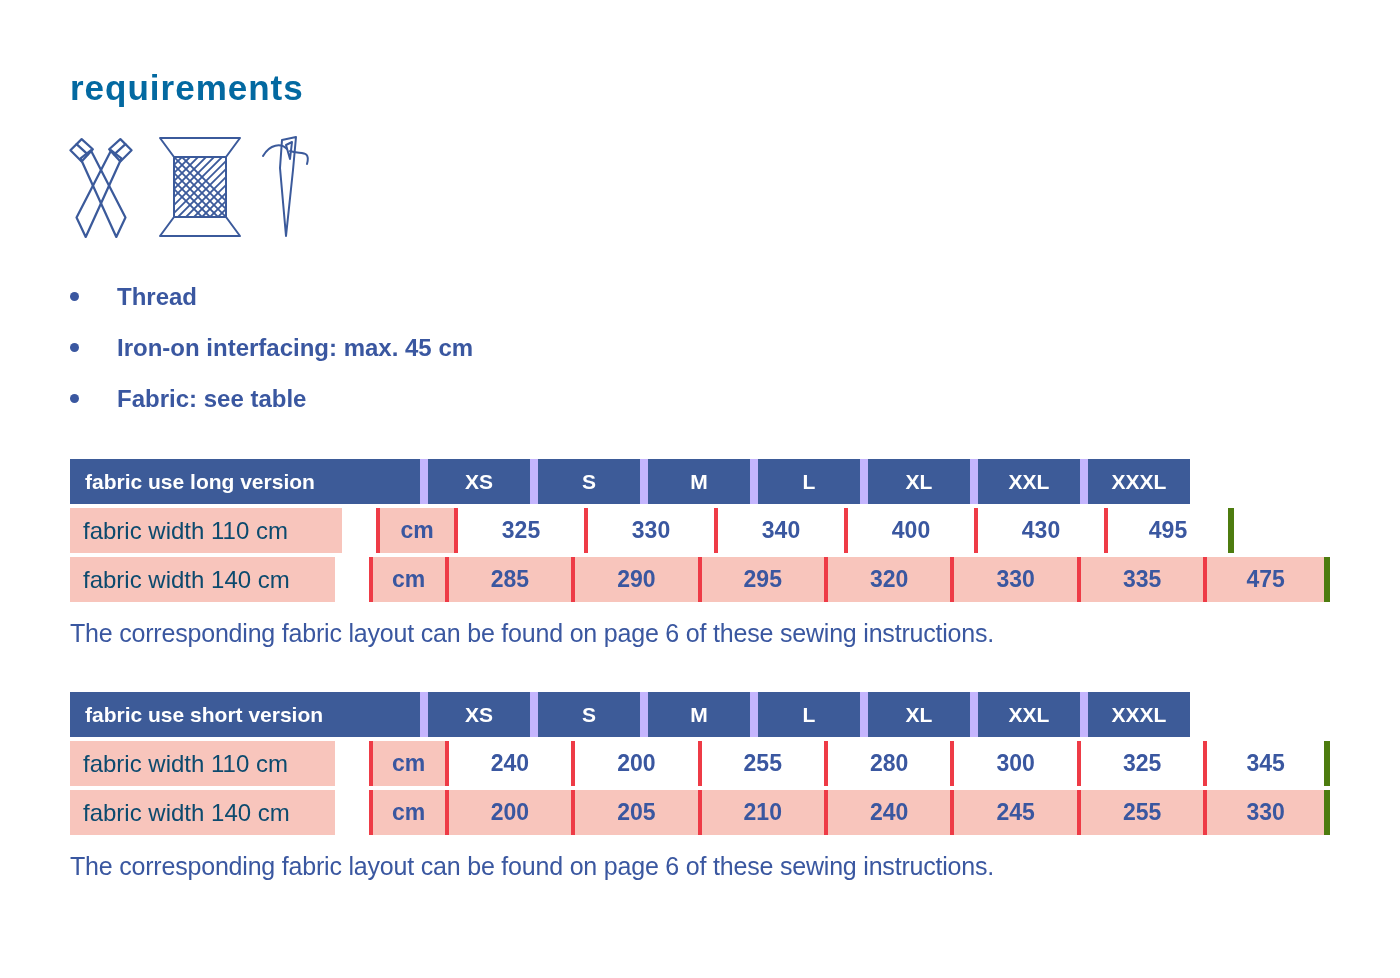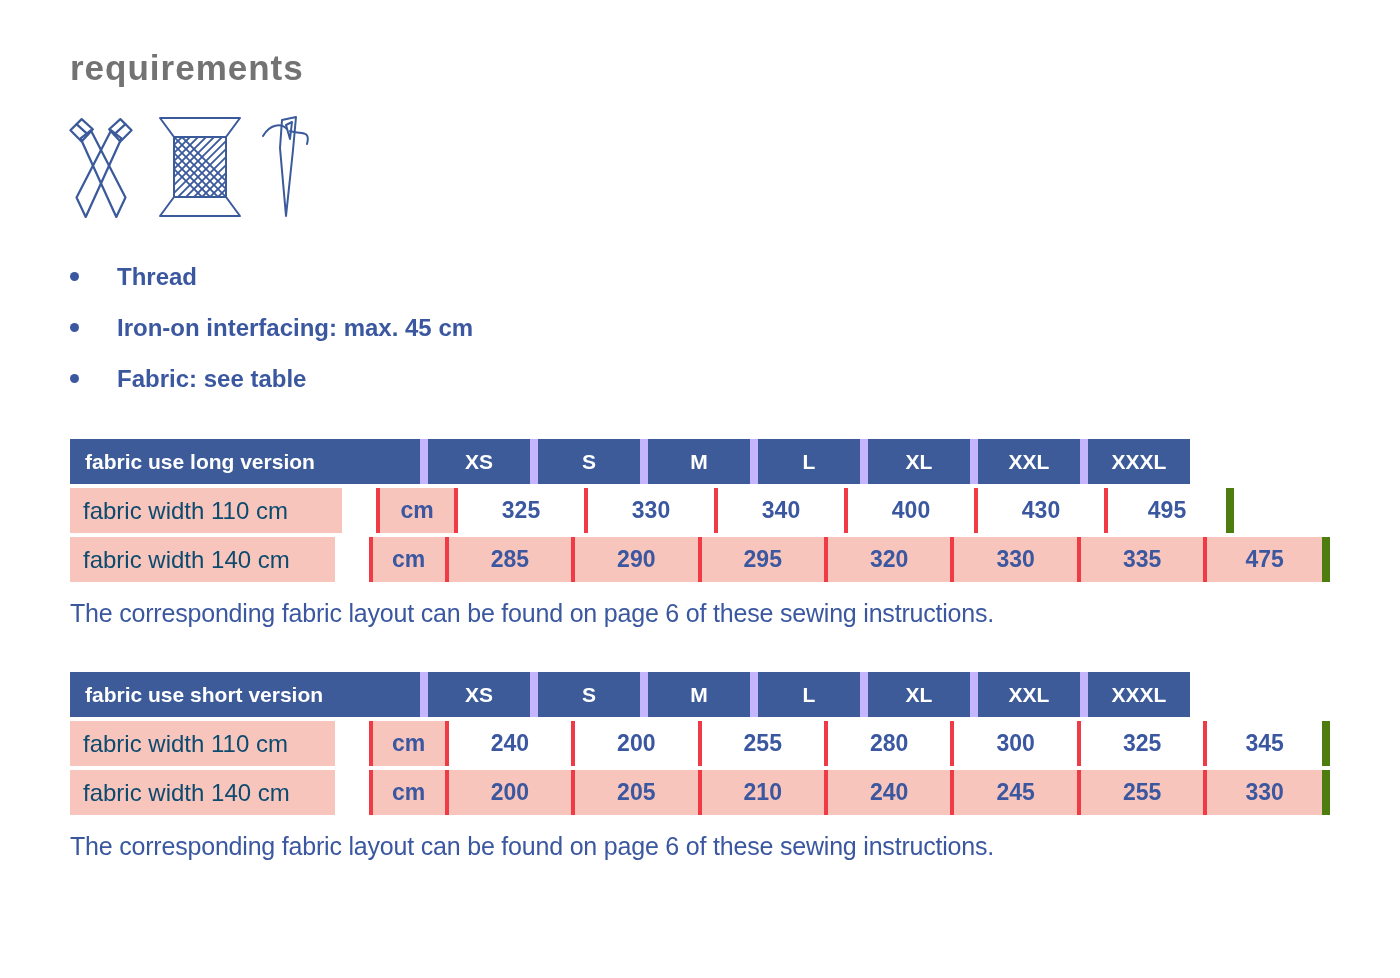--- a/index.html
+++ b/index.html
@@ -6,23 +6,23 @@
   html,body { background:#ffffff; }
   body {
     width:1400px; height:978px; overflow:hidden;
     font-family:"Liberation Sans", sans-serif;
     color:#3a57a0;
   }
   .page { position:relative; width:1400px; height:978px; background:#fff; }
 
   
   .page-title {
-    margin:48px 0 0 70px;
+    margin:68px 0 0 70px;
     font-size:35px; font-weight:bold; letter-spacing:1px;
-    color:#737373;
+    color:#0369a1;
   }
 
   
   .icons-row {
     margin:26px 0 0 64px;
     display:flex; align-items:flex-start; gap:20px; height:106px;
   }
   .icons-row svg { display:block; }
 
   
@@ -53,21 +53,21 @@
   .td-label {
     width:272px; justify-content:flex-start; padding-left:13px;
     background:#f8c5bc; font-weight:normal; font-size:24px; color:#0c4a6e;
   }
   .td-unit {
     width:78px; background:#f8c5bc; font-weight:bold;
     border-left:4px solid #ee3b46;
     margin-left:34px;
   }
   .td-val { width:130px; font-weight:bold; border-left:4px solid #ee3b46; }
-  .td-val:last-child { border-right:8px solid #4d7c0f; }
+  .td-val:last-child { border-right:6px solid #4d7c0f; }
   .row-white .td-val { background:#ffffff; }
   .row-pink  .td-val { background:#f8c5bc; }
 
   .table-caption {
     margin:17px 0 0 70px; font-size:25px; font-weight:normal;
     color:#3a57a0; letter-spacing:-0.2px;
   }
   .fab-table.second { margin-top:44px; }
 </style>
 </head>

